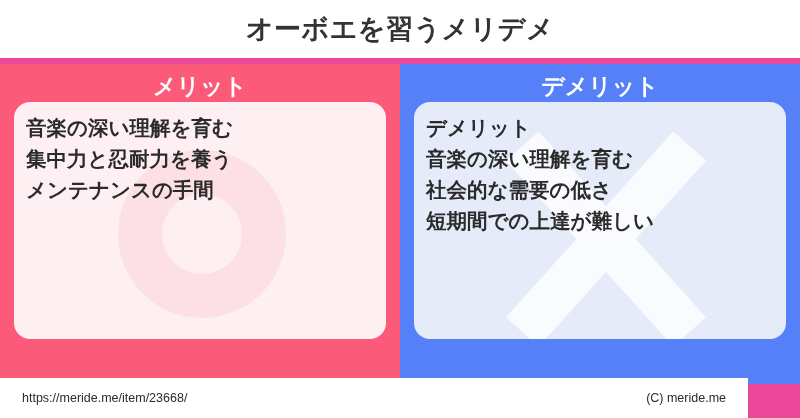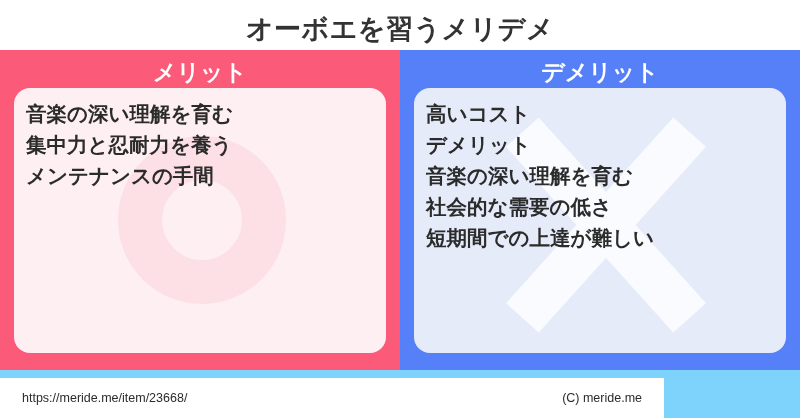--- a/index.html
+++ b/index.html
@@ -12,21 +12,21 @@
     height: 418px;
     font-family: "Liberation Sans", "DejaVu Sans", sans-serif;
     overflow: hidden;
     position: relative;
   }
 
   .page {
     width: 800px;
     height: 418px;
     position: relative;
-    background: #7dd3fc;
+    background: #ec4899;
     box-sizing: border-box;
   }
 
   
   .title-bar {
     height: 58px;
     width: 100%;
     display: flex;
     align-items: center;
     justify-content: center;
@@ -38,21 +38,21 @@
     font-weight: bold;
     color: #333333;
     letter-spacing: 0.5px;
     line-height: 1;
     white-space: nowrap;
   }
 
   
   .columns {
     position: absolute;
-    top: 50px;
+    top: 64px;
     left: 0;
     width: 800px;
     height: 320px;
     display: flex;
   }
   .col {
     width: 400px;
     height: 320px;
     position: relative;
     box-sizing: border-box;
@@ -71,21 +71,21 @@
     line-height: 1;
     height: 31px;
     display: flex;
     align-items: center;
     white-space: nowrap;
   }
 
   .card {
     position: relative;
     width: 372px;
-    height: 265px;
+    height: 237px;
     border-radius: 16px;
     overflow: hidden;
     box-sizing: border-box;
   }
   .card-merit { background: #fdeff2; }
   .card-demerit { background: #e6ebfa; }
 
   
   .wm-circle {
     position: absolute;
@@ -135,21 +135,21 @@
     white-space: normal;
     letter-spacing: 0px;
   }
   .card-demerit .list-item { white-space: nowrap; }
 
   
   .footer {
     position: absolute;
     left: 0;
     top: 378px;
-    width: 664px;
+    width: 748px;
     height: 40px;
     background: #ffffff;
     display: flex;
     align-items: center;
     justify-content: space-between;
     padding: 0 22px;
     box-sizing: border-box;
   }
   .footer-url, .footer-credit {
     font-size: 12.5px;
@@ -182,21 +182,20 @@
     </div>
 
     <div class="col col-demerit">
       <div class="col-heading">デメリット</div>
       <div class="card card-demerit">
         <div class="wm-cross">
           <span class="a"></span>
             <span class="b"></span>
         </div>
         <div class="list">
-          <div class="list-item">高いコスト</div>
           <div class="list-item">デメリット</div>
           <div class="list-item">音楽の深い理解を育む</div>
           <div class="list-item">社会的な需要の低さ</div>
           <div class="list-item">短期間での上達が難しい</div>
         </div>
       </div>
     </div>
 
   </div>
 

